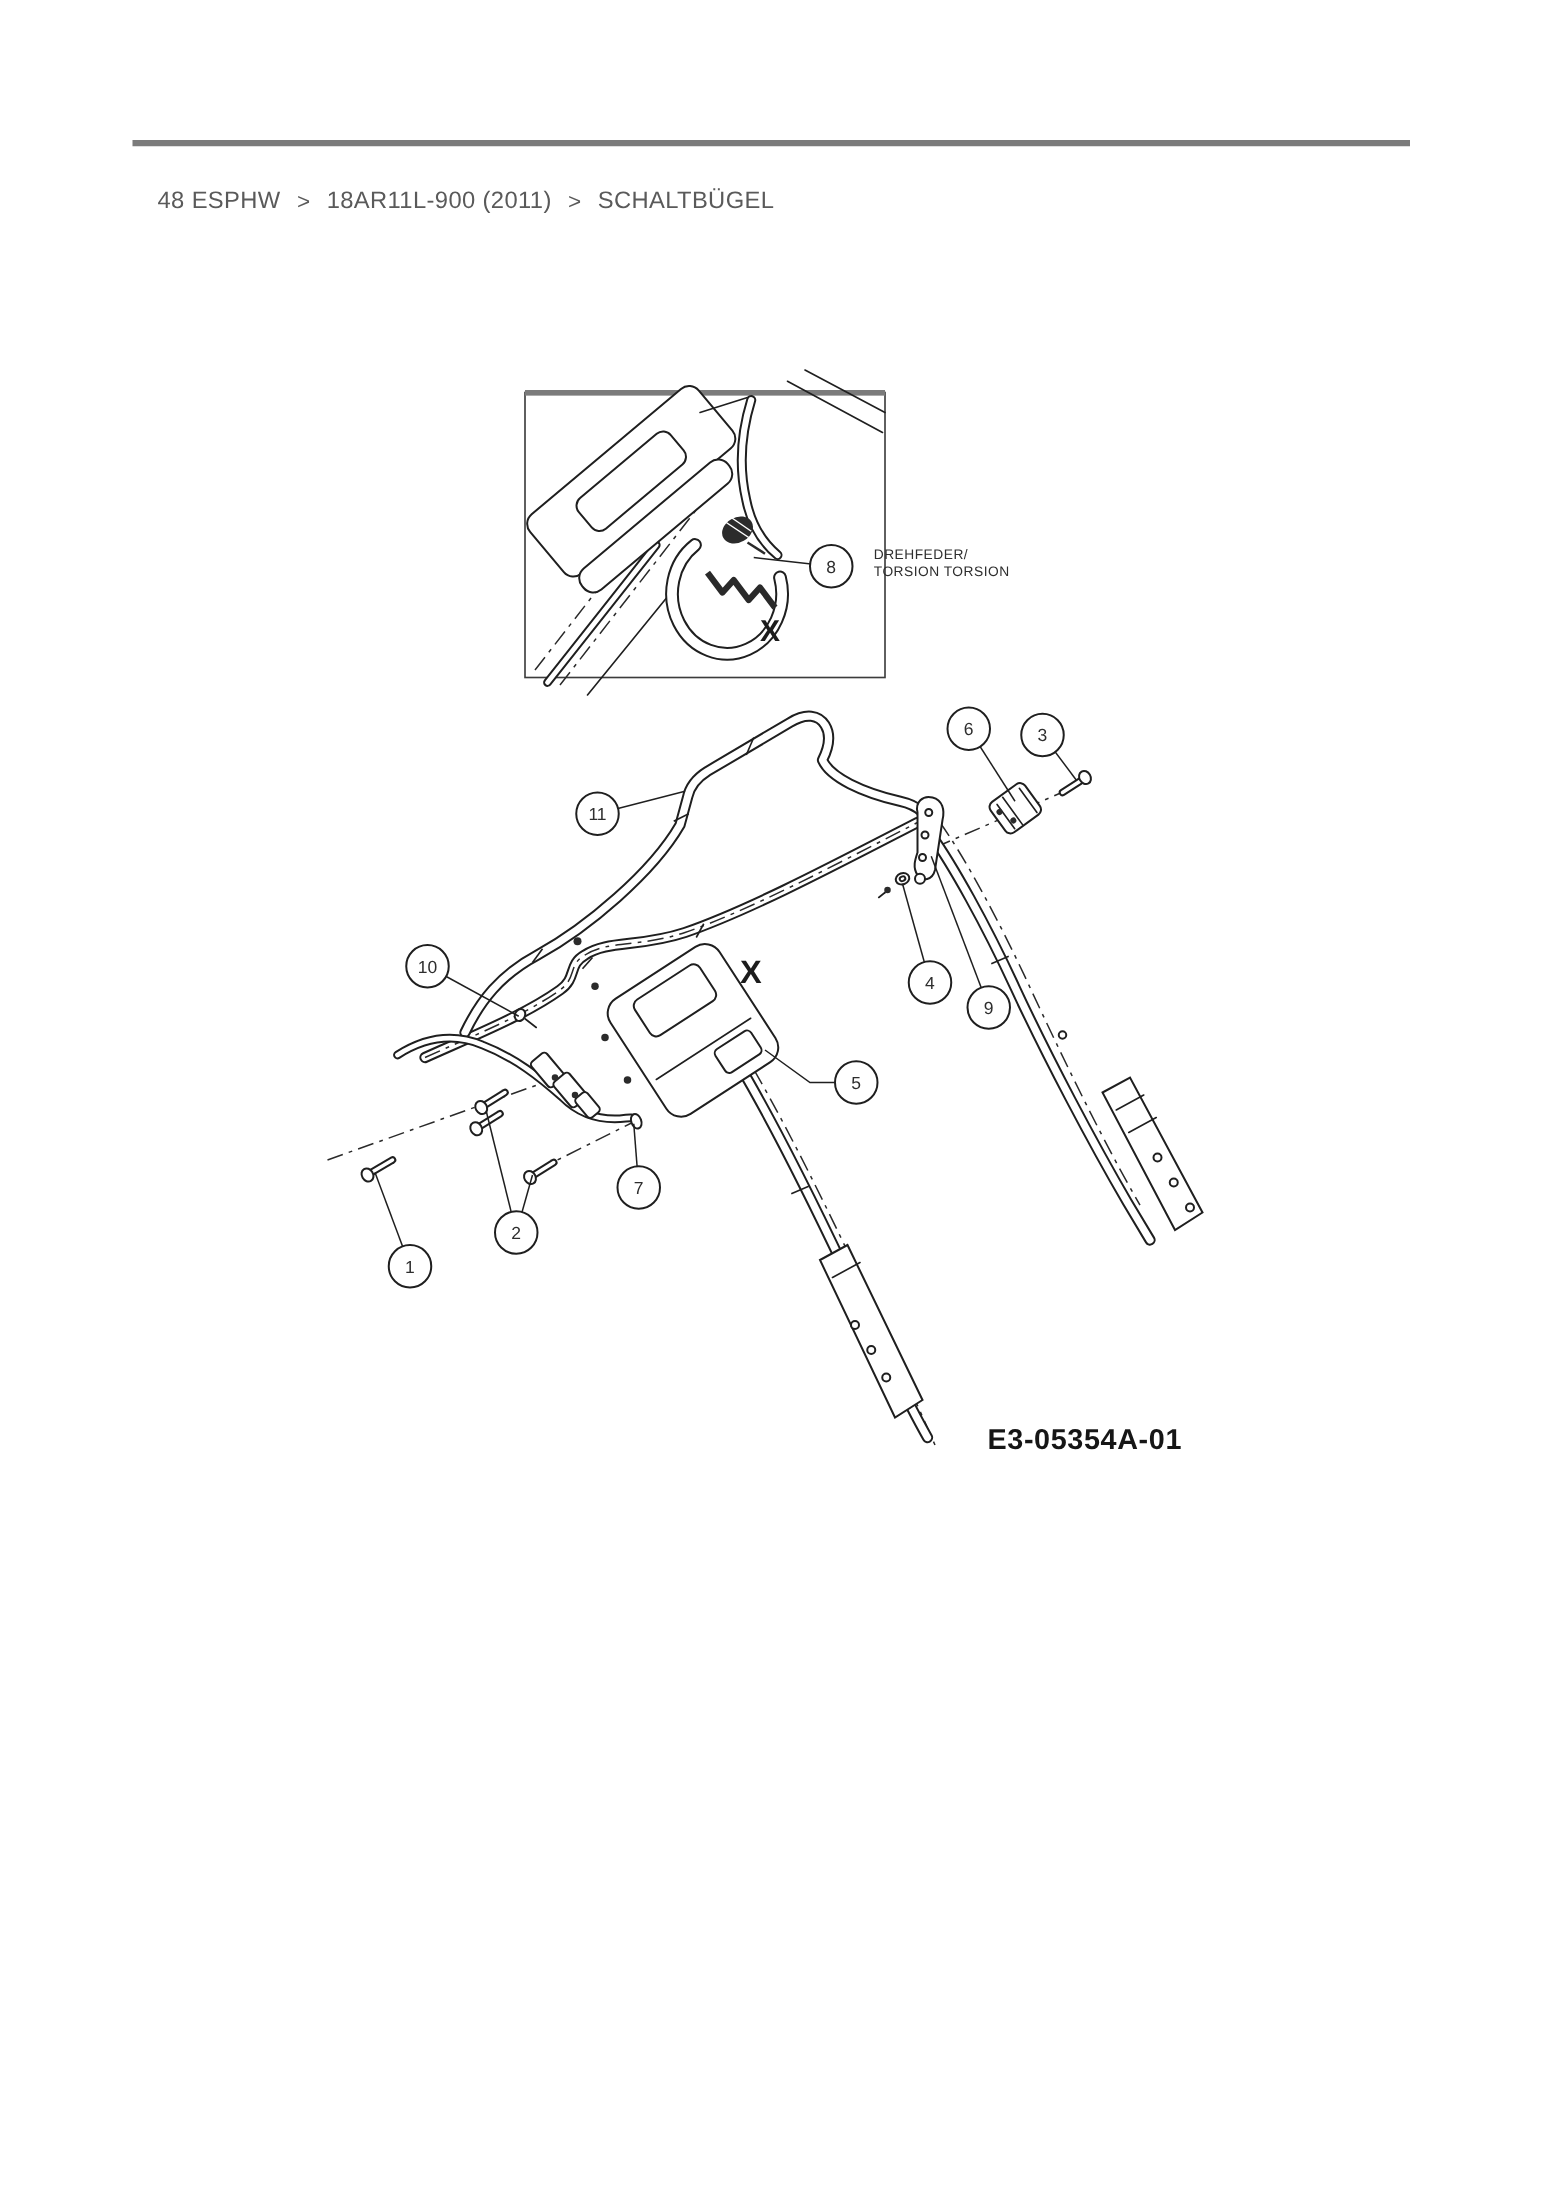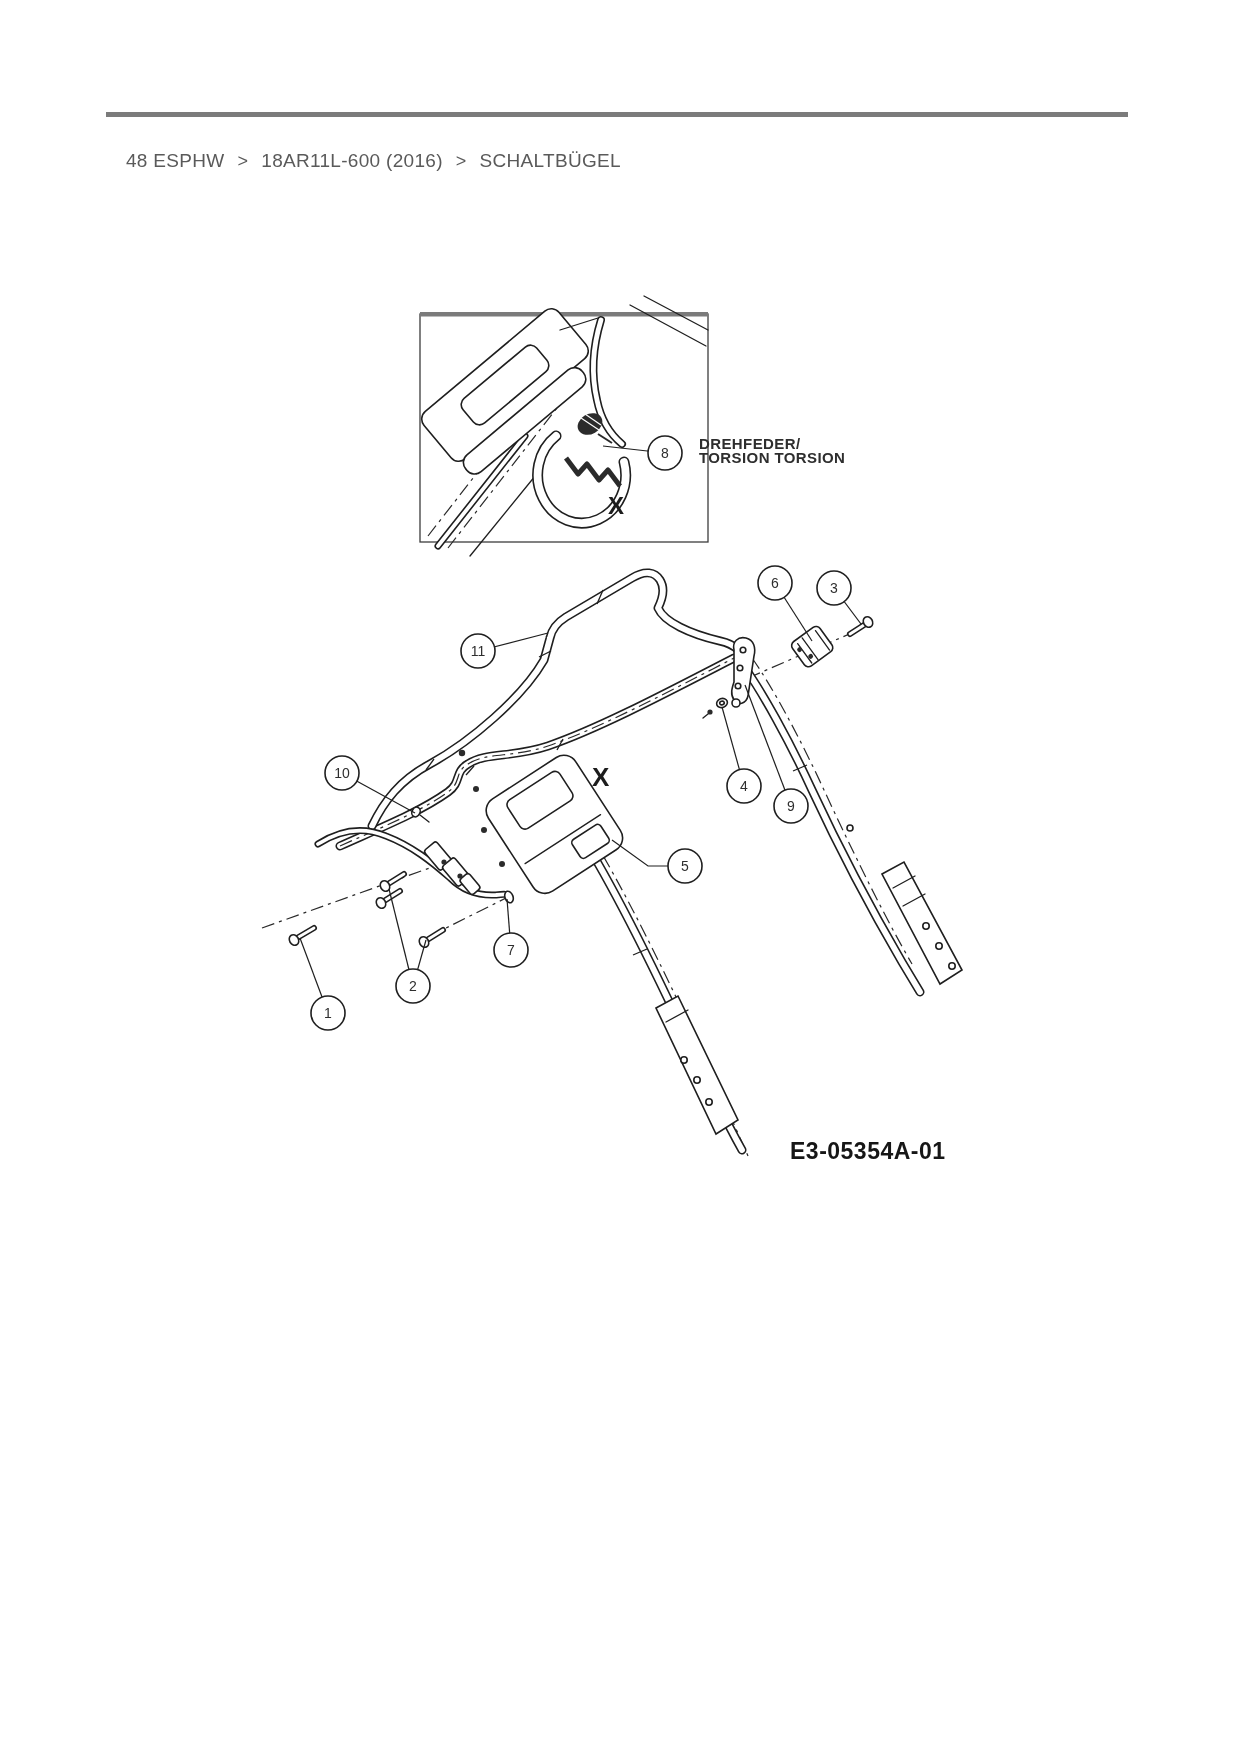--- a/index.html
+++ b/index.html
@@ -15,35 +15,35 @@
   .thin{stroke:#1f1f1f;fill:none;stroke-width:1.3;stroke-linecap:round;}
   .solidw{fill:#ffffff;stroke:#1f1f1f;stroke-width:1.6;}
   .dark{fill:#2b2b2b;stroke:none;}
   .dashdot{stroke:#2a2a2a;fill:none;stroke-width:1.2;stroke-dasharray:13 5 3 5;}
   .tick{stroke:#1f1f1f;stroke-width:1.3;}
   .inset-frame{fill:none;stroke:#3c3c3c;stroke-width:1.3;}
   .callout-circle{fill:#ffffff;stroke:#1f1f1f;stroke-width:1.6;}
   .callout-num{font-family:"Liberation Sans", sans-serif;font-size:14px;fill:#2e2e2e;
                text-anchor:middle;}
   .leader{stroke:#1f1f1f;stroke-width:1.2;fill:none;}
-  .inset-label{position:absolute;font-size:15px;color:#2e2e2e;letter-spacing:.4px;line-height:14px;font-weight:bold;}
+  .inset-label{position:absolute;font-size:11px;color:#2e2e2e;letter-spacing:.4px;line-height:14px;}
   .x-mark{position:absolute;font-size:26px;font-weight:600;color:#1c1c1c;}
   .part-code{position:absolute;font-size:23px;font-weight:700;color:#161616;letter-spacing:.5px;}
 </style>
 </head>
 <body>
 
 <div class="page">
 
   <div class="top-rule" style="background: rgb(123, 123, 123);"></div>
 
   <div class="breadcrumb" style="color: rgb(90, 90, 90);">
     <span>48 ESPHW</span>
     <span class="sep">&gt;</span>
-    <span>18AR11L-600 (2016)</span>
+    <span>18AR11L-900 (2011)</span>
     <span class="sep">&gt;</span>
     <span>SCHALTBÜGEL</span>
   </div>
 
   <svg class="diagram-svg" width="1240" height="1754" viewBox="0 0 1240 1754">
 
     <g>
       <rect class="inset-frame" x="420" y="314" width="288" height="228"></rect>
       <rect x="420" y="312" width="288" height="4.5" fill="#7b7b7b"></rect>
 

